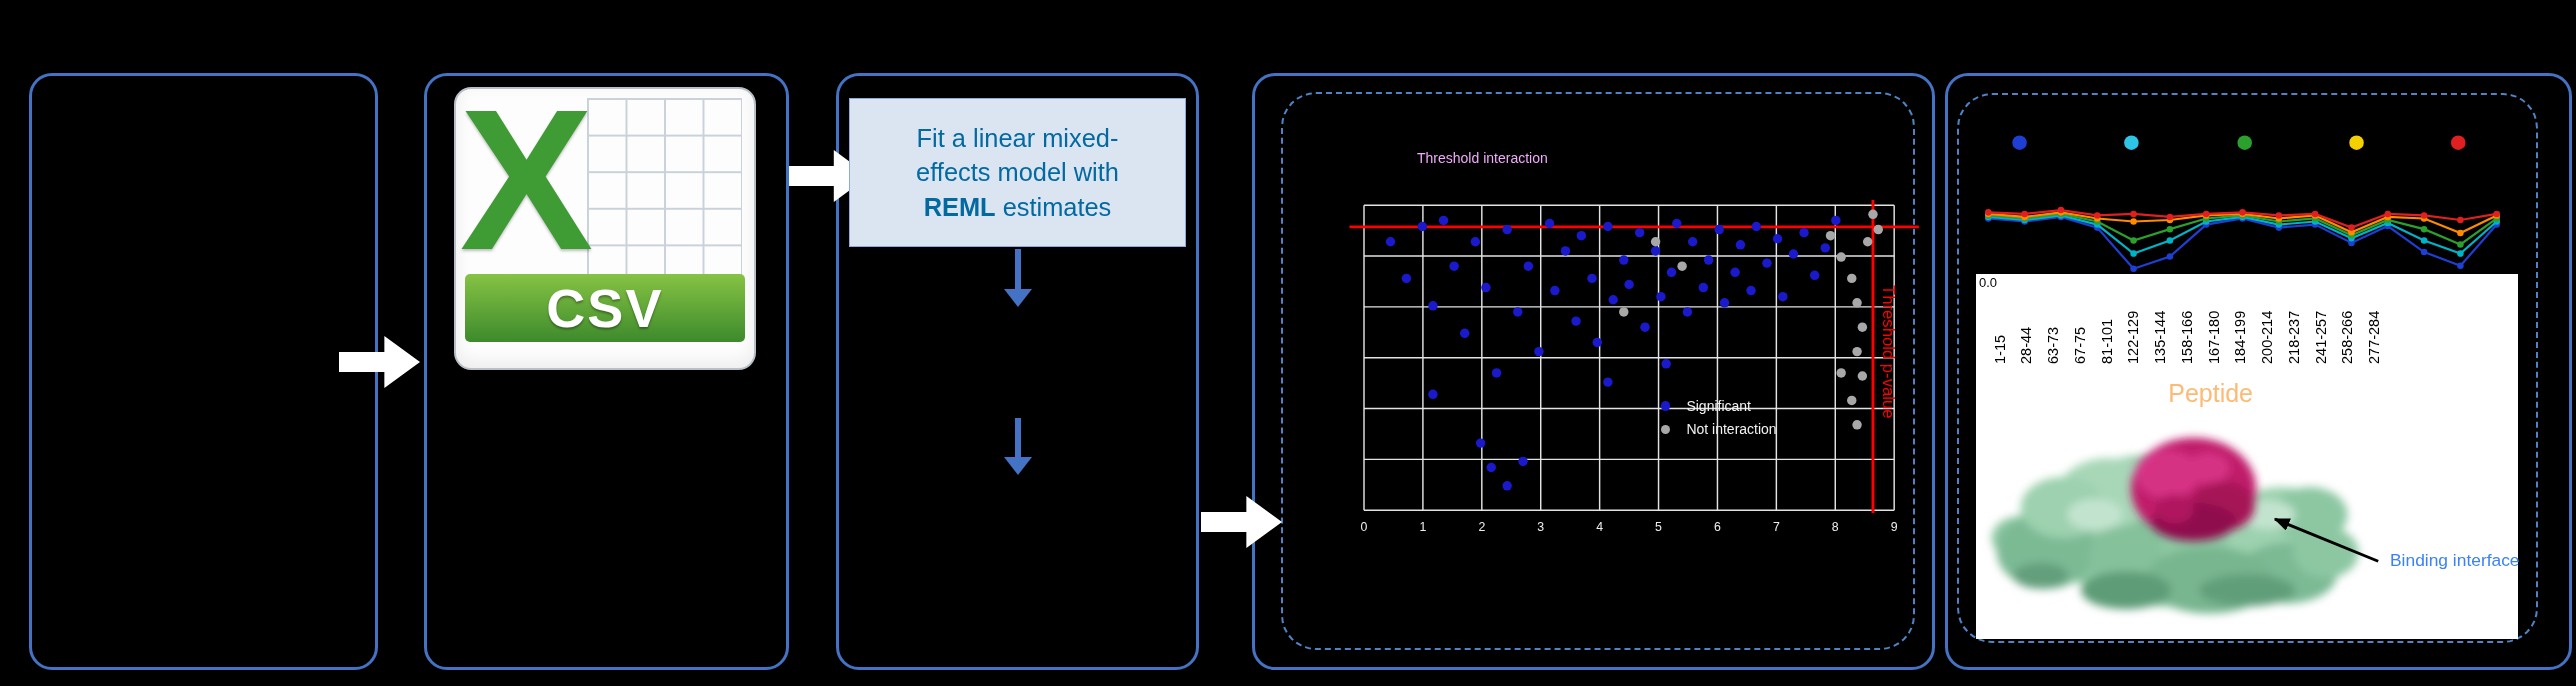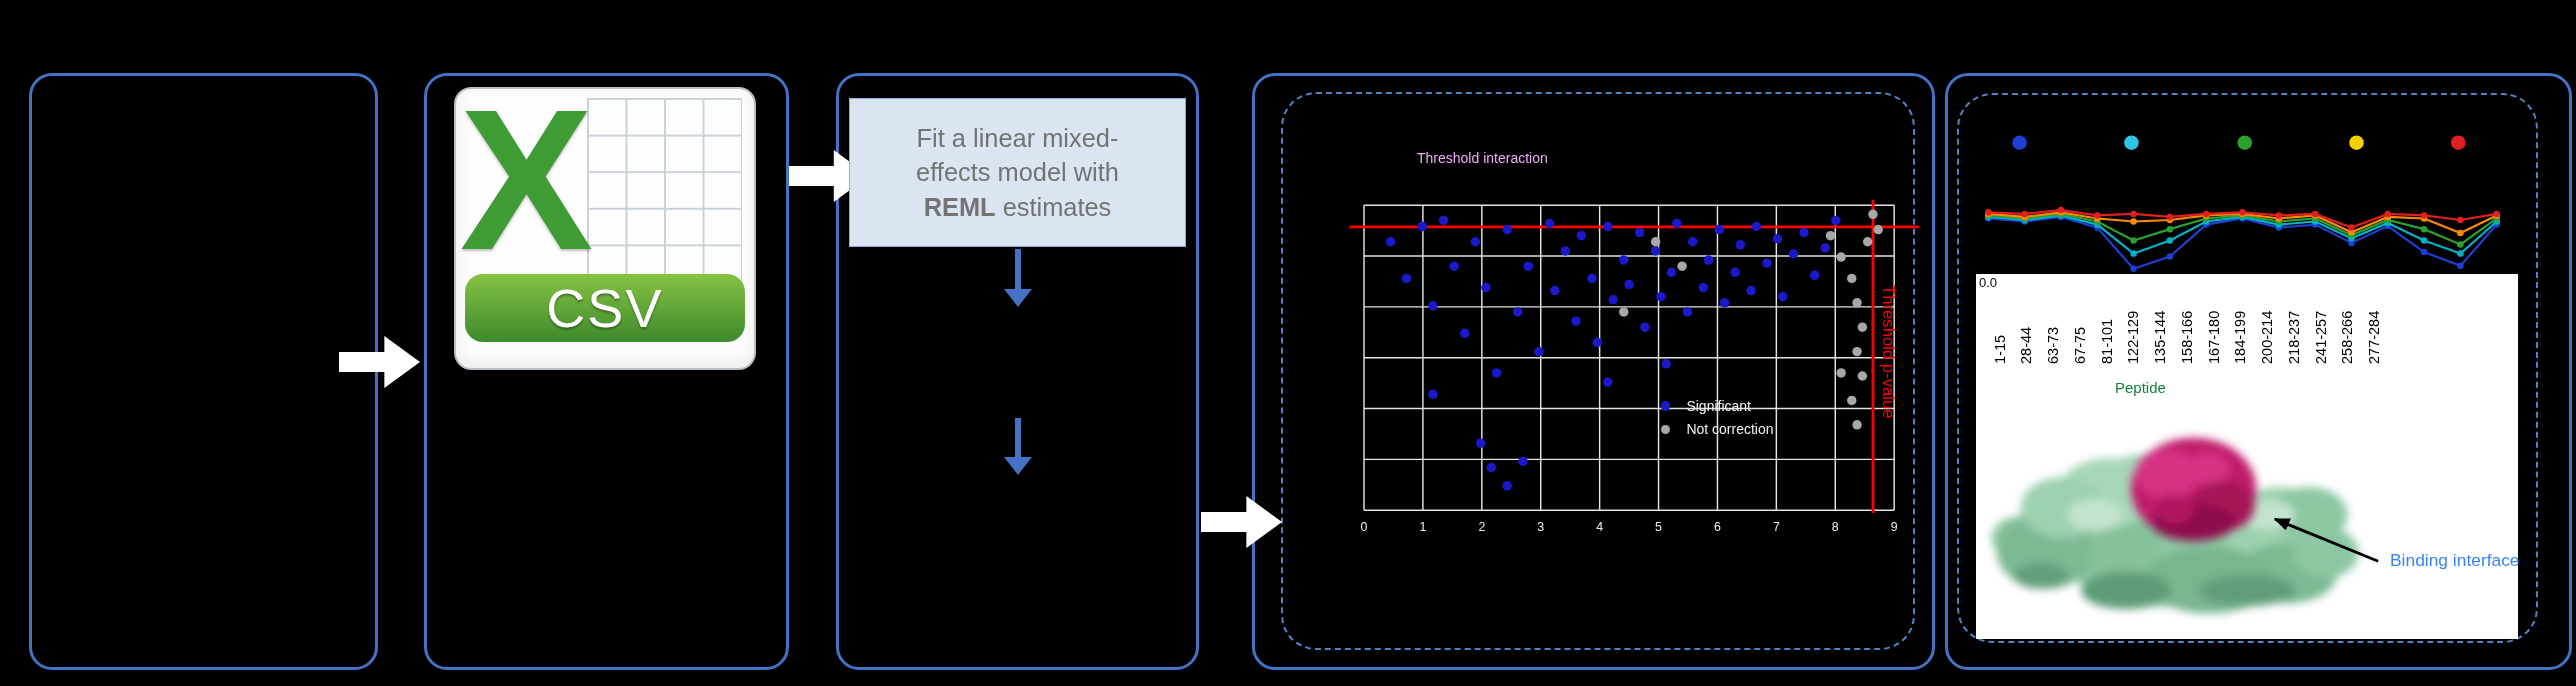--- a/index.html
+++ b/index.html
@@ -7,58 +7,58 @@
   #canvas{position:relative;width:2576px;height:687px;background:#000;
           font-family:"Liberation Sans",sans-serif;overflow:hidden;color:#fff}
 
   .panel{position:absolute;border:3.6px solid #4472c4;border-radius:23px}
   .dashed{position:absolute;border:2.2px dashed #5083c6;border-radius:35px}
 
   .harrow{position:absolute;background:#fff;
           clip-path:polygon(0 31%,56% 31%,56% 0,100% 50%,56% 100%,56% 69%,0 69%)}
 
   .fbox{position:absolute;left:849px;width:337px;background:#dbe5f2;border:1.5px solid #8eaadb;
-        display:flex;align-items:center;justify-content:center;color:#737373;
+        display:flex;align-items:center;justify-content:center;color:#0369a1;
         font-size:25.4px;line-height:1.34}
   .fbox-text{white-space:pre-line;text-align:center;width:100%;padding:4.4px 7.3px}
 
   .varrow{position:absolute;left:1004px;width:28px;display:flex;flex-direction:column;align-items:center}
   .varrow .stem{width:6.5px;flex:1;background:#4472c4}
   .varrow .head{width:0;height:0;border-left:14px solid transparent;border-right:14px solid transparent;
                 border-top:18px solid #4472c4}
 
   .csv-icon{position:absolute;left:454px;top:87px;width:302px;height:283px}
   .csv-sheet{position:absolute;inset:0;background:#fdfdfd;border:2.2px solid #b9bfc6;border-radius:17.4px;
              box-shadow:inset 0 -5.8px 17.4px rgba(0,0,0,.07)}
   .csv-grid{position:absolute;left:44%;right:4.5%;top:4%;bottom:31%;
             background-image:linear-gradient(#c9d2da 1.5px,transparent 1.5px),
                              linear-gradient(90deg,#c9d2da 1.5px,transparent 1.5px);
             background-size:25% 20%;border-right:1.5px solid #c9d2da;border-bottom:1.5px solid #c9d2da}
   .csv-x{position:absolute;left:1%;top:0;width:46%;height:66%;display:flex;align-items:center;
          justify-content:center;font-size:200px;font-weight:700;color:#3f9c35;
          text-shadow:0 2.2px 2.9px rgba(0,0,0,.25)}
-  .csv-ribbon{position:absolute;left:3.5%;right:3.5%;top:66%;height:24%;border-radius:18px;
+  .csv-ribbon{position:absolute;left:3.5%;right:3.5%;top:66%;height:24%;border-radius:5px;
               background:linear-gradient(180deg,#86c344,#3d8a2c);display:flex;align-items:center;
-              justify-content:center;color:#fff;font-weight:400;font-size:54px;letter-spacing:2.2px;
+              justify-content:center;color:#fff;font-weight:700;font-size:54px;letter-spacing:2.2px;
               text-shadow:0 1.5px 2.2px rgba(0,0,0,.35)}
 
   .thr-title{position:absolute;left:1417px;top:150px;width:240px;
              color:#f0abfc;font-size:14px}
   .thr-vert{position:absolute;left:1878px;top:285px;color:#ff0000;font-size:16.7px;writing-mode:vertical-rl}
   #scatter-legend{position:absolute;left:1661px;top:398px;color:#f2f2f2;font-size:14px}
   .lgrow{display:flex;align-items:center;gap:16px;margin-bottom:7.3px}
   .lgdot{width:9.4px;height:9.4px;border-radius:50%;display:inline-block}
 
   .white-rect{position:absolute;left:1976px;top:274px;width:542px;height:365px;background:#fff}
   #peptide-labels{position:absolute;left:1945px;top:73px;width:627px;height:597px;pointer-events:none}
   .pep{position:absolute;top:291px;transform-origin:0 0;transform:rotate(-90deg);
        font-size:14.5px;color:#000;white-space:nowrap}
   .yzero{position:absolute;left:1979px;top:275px;font-size:13px;color:#000}
-  .pep-xlabel{position:absolute;left:2115px;top:379px;width:138px;text-align:left;
-              font-size:15px;color:#15803d}
+  .pep-xlabel{position:absolute;left:2115px;top:379px;width:138px;text-align:right;
+              font-size:25px;color:#fdba74}
   .annotation{position:absolute;left:2390px;top:550px;width:145px;font-size:17.4px;line-height:1.2;color:#3b82f6}
 
   svg{position:absolute}
 </style>
 </head>
 <body>
 
 <div id="canvas">
 
   <div class="panel" style="left:29px;top:73px;width:349px;height:597px"></div>
@@ -199,21 +199,21 @@
     </svg>
   <div class="thr-title">Threshold interaction</div>
   <div class="thr-vert">Threshold p-value</div>
   <div id="scatter-legend">
       <div class="lgrow">
         <span class="lgdot" style="background: rgb(26, 26, 204);"></span>
         <span>Significant</span>
       </div>
       <div class="lgrow">
         <span class="lgdot" style="background: rgb(168, 168, 168);"></span>
-        <span>Not correction</span>
+        <span>Not interaction</span>
       </div>
     </div>
 
   <div class="white-rect"></div>
 
   <svg id="profile-svg" style="left:1945px;top:73px" width="627" height="597" viewBox="0 0 862 822">
       <circle cx="102" cy="96" r="10" fill="#1f3fd4"></circle>
       <circle cx="256" cy="96" r="10" fill="#2ec4e6"></circle>
       <circle cx="412" cy="96" r="10" fill="#2ca02c"></circle>
       <circle cx="566" cy="96" r="10" fill="#f5d000"></circle>

